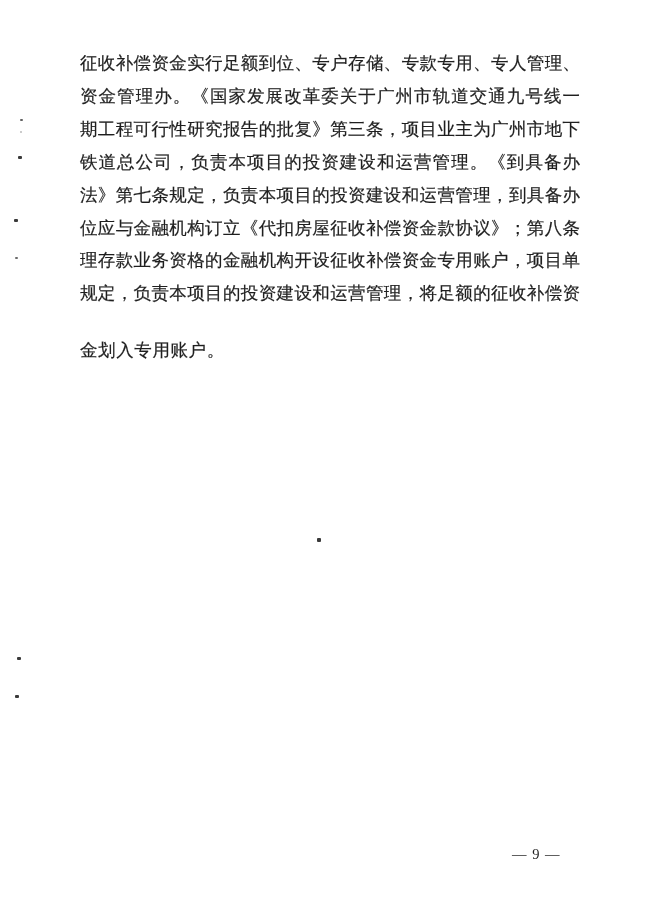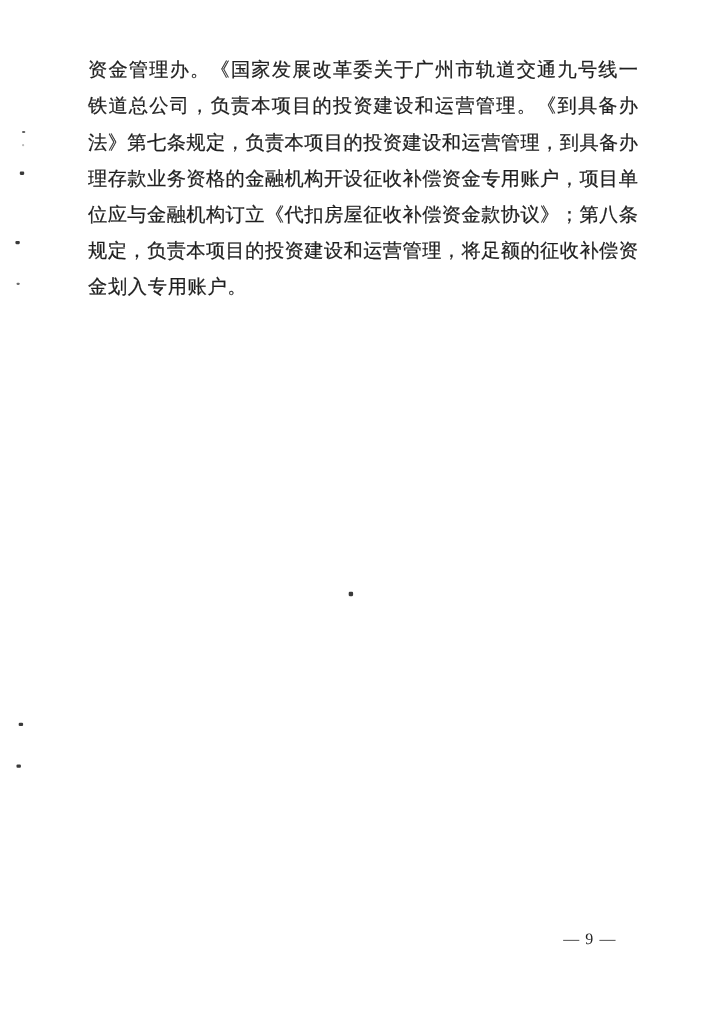--- a/index.html
+++ b/index.html
@@ -32,20 +32,21 @@
     text-align: justify;
     text-align-last: justify;
     letter-spacing: 0;
     font-weight: 400;
     -webkit-text-stroke: 0.2px #1f1f1f;
   }
   .doc-line.last-line {
     text-align: center;
     text-align-last: left;
     letter-spacing: 0.6px;
+    margin-top: 24px;
   }
   .page-number {
     position: absolute;
     left: 512px;
     top: 846px;
     width: 80px;
     font-size: 14.5px;
     color: #1f1f1f;
     letter-spacing: 1px;
     white-space: nowrap;
@@ -64,25 +65,27 @@
   .speck.s6 { left: 317px; top: 538px; width: 4px; height: 4px; }
   .speck.s7 { left: 17px; top: 657px; width: 4px; height: 3px; }
   .speck.s8 { left: 15px; top: 695px; width: 4px; height: 3px; }
 </style>
 </head>
 <body>
 
 <div class="page">
 
   <div class="text-block">
+    <div class="doc-line">征收补偿资金实行足额到位、专户存储、专款专用、专人管理、</div>
     <div class="doc-line">资金管理办。《国家发展改革委关于广州市轨道交通九号线一</div>
+    <div class="doc-line">期工程可行性研究报告的批复》第三条，项目业主为广州市地下</div>
     <div class="doc-line">铁道总公司，负责本项目的投资建设和运营管理。《到具备办</div>
     <div class="doc-line">法》第七条规定，负责本项目的投资建设和运营管理，到具备办</div>
+    <div class="doc-line">位应与金融机构订立《代扣房屋征收补偿资金款协议》；第八条</div>
     <div class="doc-line">理存款业务资格的金融机构开设征收补偿资金专用账户，项目单</div>
-    <div class="doc-line">位应与金融机构订立《代扣房屋征收补偿资金款协议》；第八条</div>
     <div class="doc-line">规定，负责本项目的投资建设和运营管理，将足额的征收补偿资</div>
     <div class="doc-line last-line">金划入专用账户。</div>
   </div>
 
   <div class="page-number">— 9 —</div>
 
   <div class="speck s1"></div>
   <div class="speck s2"></div>
   <div class="speck s3"></div>
   <div class="speck s4"></div>

